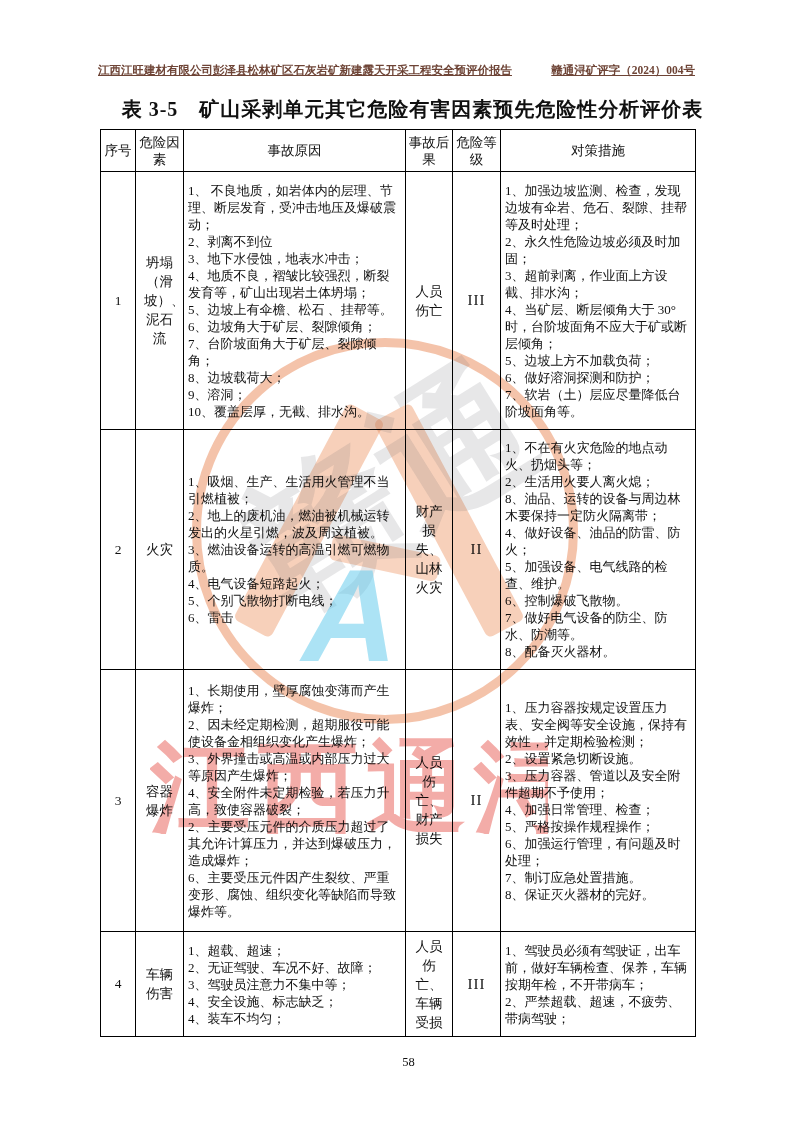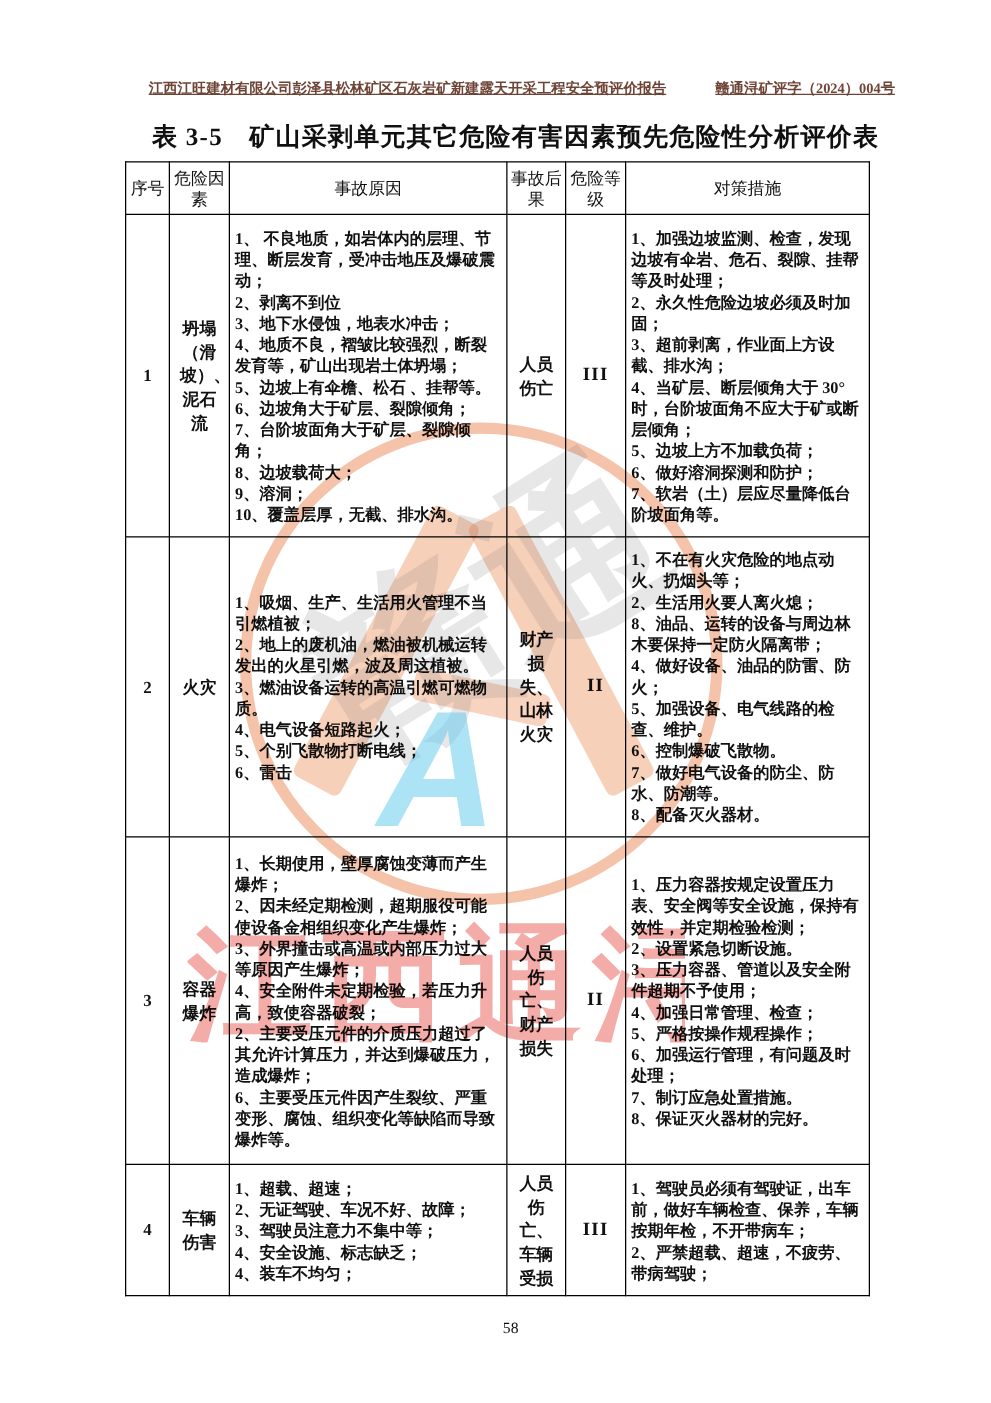--- a/index.html
+++ b/index.html
@@ -5,33 +5,33 @@
   html,body{margin:0;padding:0;}
   body{
     width:793px;height:1122px;position:relative;overflow:hidden;
     background:#ffffff;
     font-family:"Liberation Serif","DejaVu Serif",serif;
     color:#111;
   }
   .doc-header{
     position:absolute;top:63px;left:98px;width:597px;
     display:flex;justify-content:space-between;align-items:center;
-    font-size:11.5px;font-weight:bold;color:#6e4436;z-index:2;margin-left:21px;
+    font-size:11.5px;font-weight:bold;color:#6e4436;z-index:2;
   }
   .doc-header span{text-decoration:underline;white-space:nowrap;}
   .doc-title{
     position:absolute;top:96px;left:16px;width:100%;text-align:center;
     font-size:20px;font-weight:bold;letter-spacing:1px;color:#101010;z-index:2;
   }
   table.main-table{
     position:absolute;top:129px;left:100px;width:595px;
     border-collapse:collapse;table-layout:fixed;z-index:2;
     font-size:13px;
   }
-  .main-table th,.main-table td{border:1px solid #000;font-weight:bold;}
+  .main-table th,.main-table td{border:1px solid #000;}
   .main-table thead tr{height:42px;}
   .main-table th{
     font-weight:normal;text-align:center;vertical-align:middle;
     font-size:13.5px;padding:1px 2px;line-height:17px;
   }
   tr.r1{height:258px;} tr.r2{height:240px;} tr.r3{height:262px;} tr.r4{height:105px;}
   td.c-no{ text-align:center;vertical-align:middle;font-size:13.5px;}
   td.c-factor{
     text-align:center;vertical-align:middle;padding:0 8px;
     line-height:19px;font-size:13.5px;

